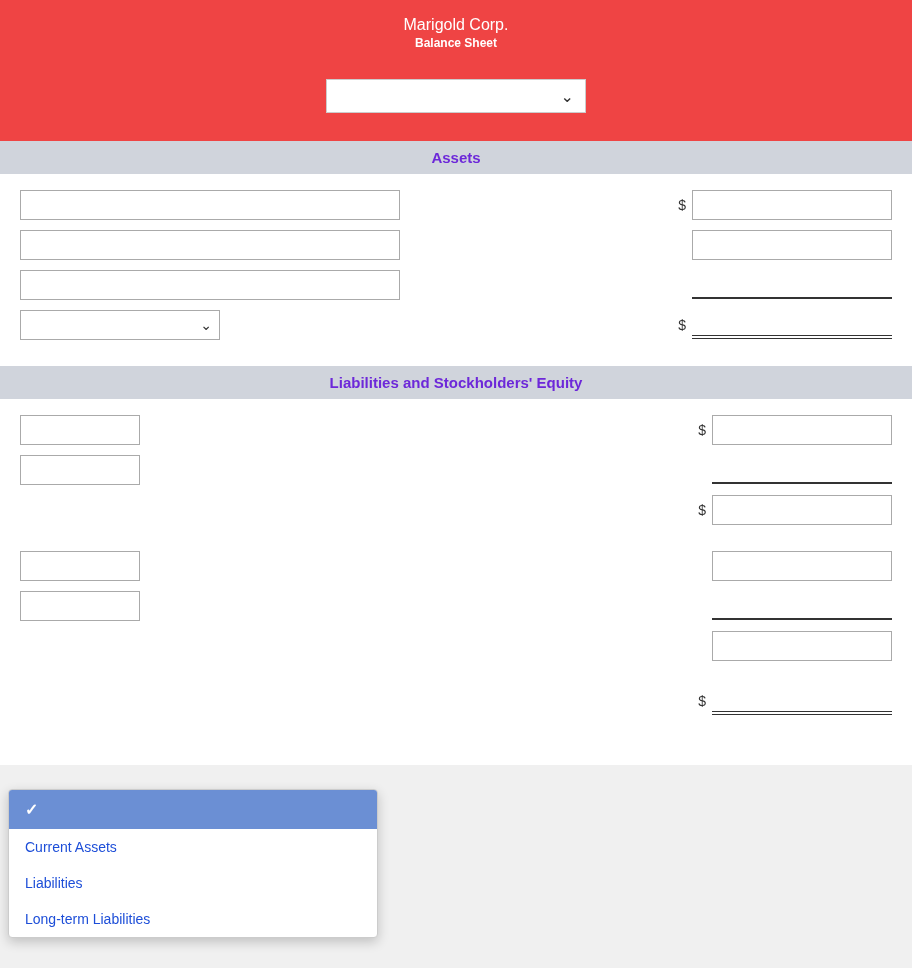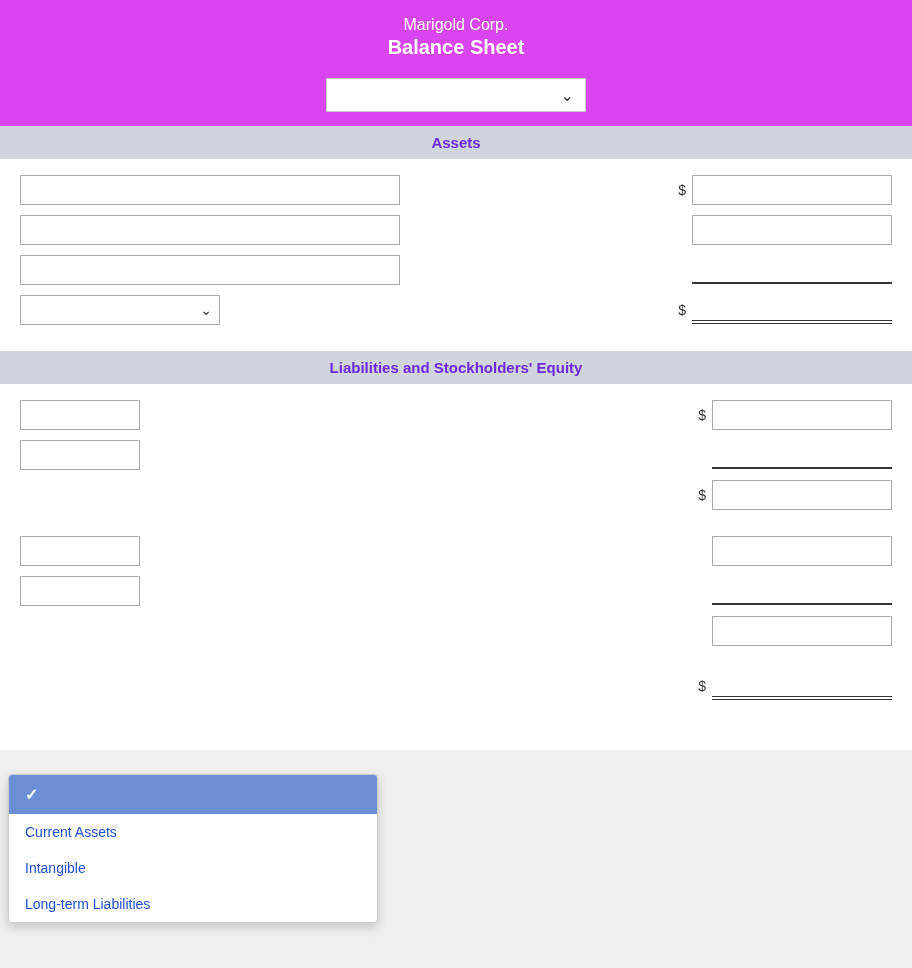--- a/index.html
+++ b/index.html
@@ -7,34 +7,34 @@
       font-family: Arial, sans-serif;
       font-size: 14px;
       background: #f0f0f0;
       width: 912px;
       min-height: 968px;
       overflow-x: hidden;
     }
 
     
     .header {
-      background: #d946ef;
+      background: #ef4444;
       color: white;
       text-align: center;
-      padding: 16px 0 14px;
+      padding: 16px 0 28px;
     }
     .header-title {
       font-size: 16px;
       font-weight: normal;
       margin-bottom: 2px;
     }
     .header-subtitle {
-      font-size: 20px;
+      font-size: 12px;
       font-weight: bold;
-      margin-bottom: 19px;
+      margin-bottom: 29px;
     }
     .header-select-wrapper {
       display: inline-block;
       position: relative;
     }
     .header-select {
       appearance: none;
       -webkit-appearance: none;
       background: white;
       border: 1px solid #ccc;
@@ -325,18 +325,18 @@
       <input type="text" class="double-underline-input" style="width: 180px;">
     </div>
   </div>
 
   <div class="dropdown-menu">
 
     <div class="dropdown-item selected">
       <span class="checkmark">✓</span>
     </div>
     <div class="dropdown-item">Current Assets</div>
-    <div class="dropdown-item">Intangible</div>
+    <div class="dropdown-item">Liabilities</div>
     <div class="dropdown-item">Long-term Liabilities</div>
 
   </div>
 
 </div>
 
 </body></html>

